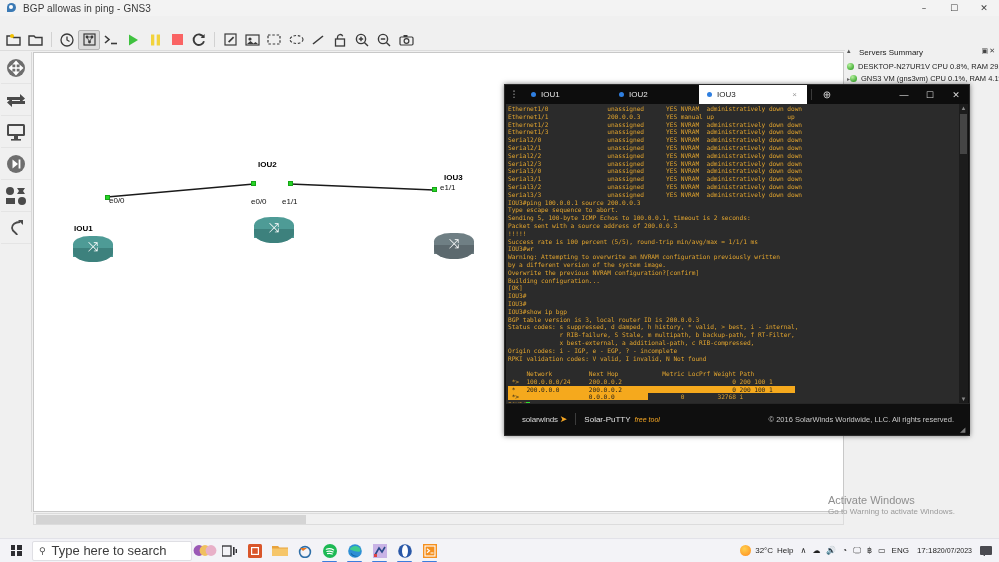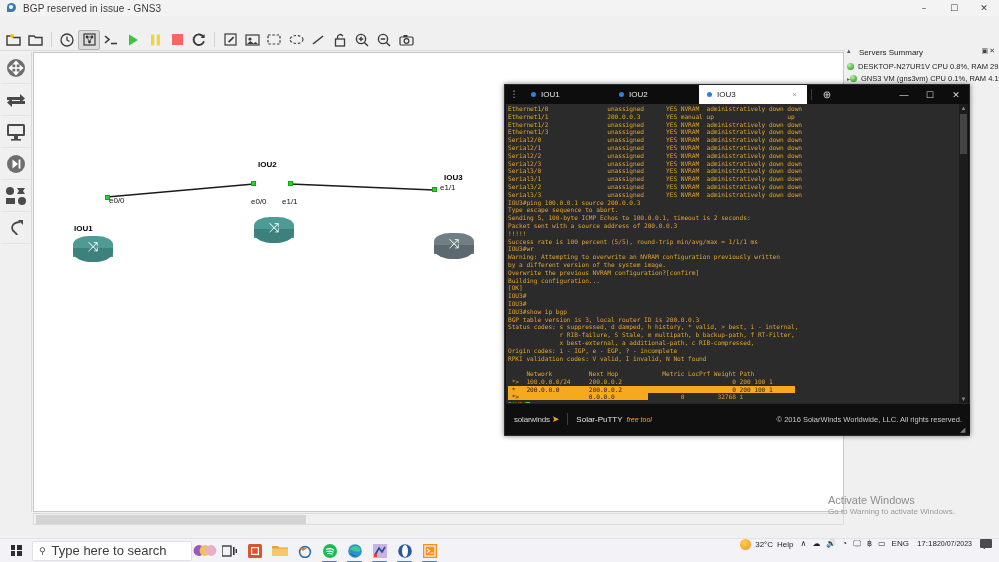--- a/index.html
+++ b/index.html
@@ -229,21 +229,21 @@
     background: #1c1c1c;
   }
   .term-scroll .up, .term-scroll .down {
     height: 9px; color: #888; font-size: 6px; text-align: center; line-height: 9px;
   }
   .term-scroll .sthumb {
     position: absolute; left: 1px; top: 10px; width: 7px; height: 40px; background: #454545;
   }
   .putty-status {
     position: absolute; left: 1px; bottom: 1px; width: 464px; height: 31px;
-    background: #0f0f0f; display: flex; align-items: center; padding: 0 8px;
+    background: #0f0f0f; display: flex; align-items: center; padding: 0 16px;
     border-top: 1px solid #262626;
   }
   .sw-logo { font-size: 8px; color: #d7d7d7; letter-spacing: -0.2px; }
   .sw-flag { color: #f5a623; font-size: 9px; margin-left: 2px; }
   .sw-div { width: 1px; height: 12px; background: #3c3c3c; margin: 0 8px; }
   .sw-prod { font-size: 8px; color: #e4e4e4; }
   .sw-free { font-size: 7px; color: #f5a623; font-style: italic; margin-left: 4px; }
   .sw-copy { margin-left: auto; font-size: 7.5px; color: #c9c9c9; }
   .resize-grip {
     position: absolute; right: 2px; bottom: 2px; width: 7px; height: 7px;
@@ -272,21 +272,21 @@
   .tb-search .ph { font-size: 13px; color: #3c3c3c; }
   .tbicon {
     width: 25px; height: 24px; display: flex; align-items: center; justify-content: center;
     position: relative;
   }
   .tbicon.running:after {
     content: ""; position: absolute; left: 5px; bottom: 0; width: 15px; height: 2px;
     background: #3b7ddd; border-radius: 1px;
   }
   .tray {
-    margin-left: auto; display: flex; align-items: flex-start; height: 24px; padding-right: 4px;
+    margin-left: auto; display: flex; align-items: center; height: 24px; padding-right: 4px;
   }
   .tray .titem {
     font-size: 8px; color: #1f1f1f; padding: 0 3px; display: flex; align-items: center;
   }
   .tray .clock { text-align: center; line-height: 9px; padding: 0 5px; }
   .tray .clock .t { font-size: 8px; color: #1f1f1f; }
   .tray .clock .d { font-size: 7px; color: #1f1f1f; }
   .weather { display: flex; align-items: center; gap: 4px; padding: 0 4px; }
   .weather .sun {
     width: 11px; height: 11px; border-radius: 50%;
@@ -298,21 +298,21 @@
 <body>
 
 <div id="root">
 
   <div class="gns3">
 
     <div class="titlebar">
       <span class="tb-icon">
           <span class="dot"></span>
         </span>
-      <span class="tb-title">BGP reserved in issue - GNS3</span>
+      <span class="tb-title">BGP allowas in ping - GNS3</span>
       <div class="win-ctrls">
         <div class="wc">–</div>
         <div class="wc">☐</div>
         <div class="wc close">✕</div>
       </div>
     </div>
 
 
     <div class="toolbar">
       <div class="tbtn">

